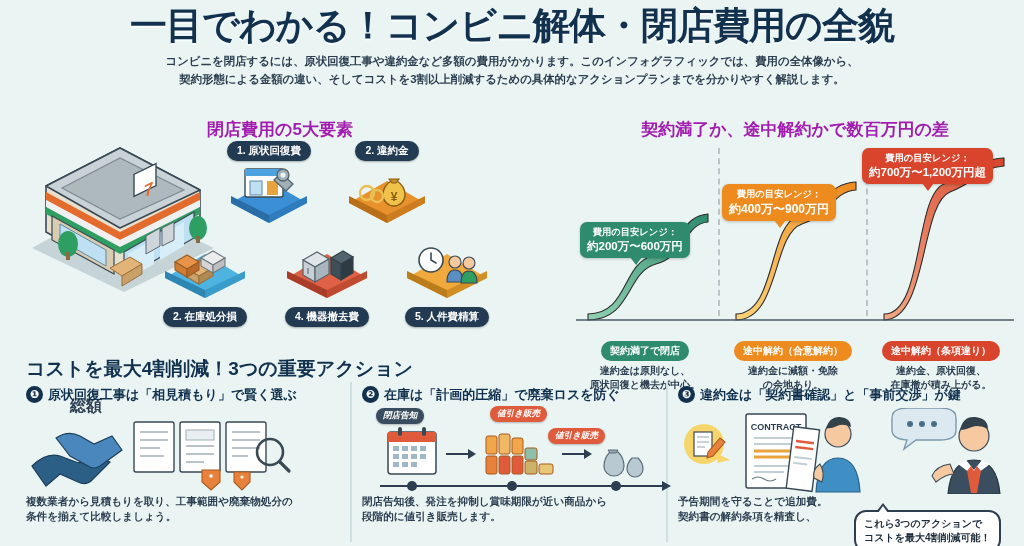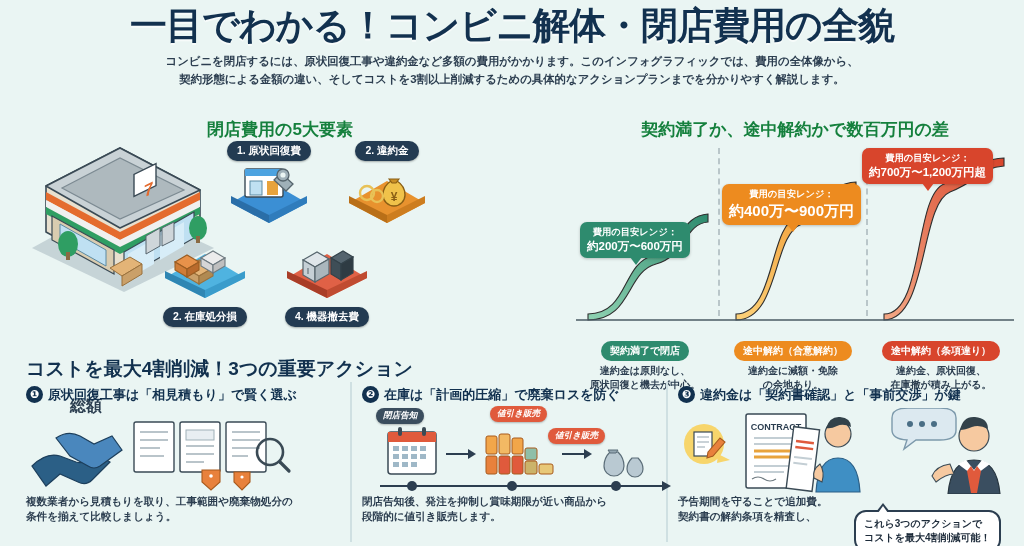--- a/index.html
+++ b/index.html
@@ -18,21 +18,21 @@
     font-size:37px;font-weight:700;letter-spacing:-1px;
     color:#12314f;line-height:1.08;margin:0;
     text-shadow:0 2px 0 rgba(255,255,255,.6);
   }
   .sub-title{
     margin:7px auto 0;max-width:840px;
     font-size:11.4px;line-height:1.55;font-weight:700;color:#2c3e50;
   }
 
   
-  .sec-head{font-size:17px;font-weight:700;color:#15803d;text-align:center;}
+  .sec-head{font-size:17px;font-weight:700;color:#a21caf;text-align:center;}
 
   
   .pill{
     display:inline-block;background:#233b52;color:#fff;
     font-size:10.5px;font-weight:700;border-radius:11px;
     padding:3px 10px;white-space:nowrap;
     box-shadow:0 1px 2px rgba(0,0,0,.3);
   }
 
   
@@ -208,20 +208,34 @@
         <polygon points="24,22 36,29 36,44 24,37" fill="#c6d0d6" stroke="#55646c" stroke-width="1.2"></polygon>
         <polygon points="50,21 36,29 36,44 50,36" fill="#aab6bd" stroke="#55646c" stroke-width="1.2"></polygon>
         <path d="M29 30 l0 6" stroke="#6e7a80" stroke-width="1.3"></path>
         <polygon points="52,20 64,13 74,19 62,26" fill="#54646e" stroke="#33424a" stroke-width="1.2"></polygon>
         <polygon points="52,20 62,26 62,42 52,36" fill="#3f4e57" stroke="#33424a" stroke-width="1.2"></polygon>
         <polygon points="74,19 62,26 62,42 74,35" fill="#2e3b43" stroke="#33424a" stroke-width="1.2"></polygon>
       </svg>
       <span class="pill">4. 機器撤去費</span>
     </div>
 
+    <div class="item" style="left:392px;top:120px;">
+      <svg class="art" viewBox="0 0 96 62" style="margin-bottom:2px;">
+        <polygon points="8,40 48,16 88,40 48,60" fill="#f0a93c"></polygon>
+        <polygon points="8,40 48,60 48,52 8,33" fill="#bb7d1b"></polygon>
+        <polygon points="88,40 48,60 48,52 88,33" fill="#d18f25"></polygon>
+        <circle cx="32" cy="22" r="12" fill="#fff" stroke="#3a4a55" stroke-width="1.6"></circle>
+        <path d="M32 15 l0 7 5 3" stroke="#3a4a55" stroke-width="1.6" fill="none" stroke-linecap="round"></path>
+        <circle cx="56" cy="24" r="6" fill="#f6c9a0" stroke="#3a4a55" stroke-width="1.1"></circle>
+        <path d="M48 44 q0 -12 8 -12 q8 0 8 12 z" fill="#5a8fc4" stroke="#3a4a55" stroke-width="1.1"></path>
+        <circle cx="70" cy="25" r="6" fill="#f6c9a0" stroke="#3a4a55" stroke-width="1.1"></circle>
+        <path d="M62 45 q0 -12 8 -12 q8 0 8 12 z" fill="#2f9e63" stroke="#3a4a55" stroke-width="1.1"></path>
+      </svg>
+      <span class="pill">5. 人件費精算</span>
+    </div>
   </div>
 
   <div class="compare">
     <div class="cmp-title sec-head">契約満了か、途中解約かで数百万円の差</div>
 
     <div class="cmp-area">
       <div class="divider" style="left:148px;"></div>
       <div class="divider" style="left:296px;"></div>
 
       <svg width="450" height="180" viewBox="0 0 450 180" style="position:absolute;left:0;top:0;">
@@ -244,21 +258,21 @@
         <path d="M314 170 C 354 170, 344 52, 374 40 C 404 28, 404 16, 434 14 L434 22 C 410 24, 410 36, 380 48 C 350 60, 358 176, 314 176 Z" fill="url(#g3)" stroke="#2e2e2e" stroke-width="1.1"></path>
         <line x1="6" y1="176" x2="444" y2="176" stroke="#4a5a63" stroke-width="1.6"></line>
       </svg>
 
       <div class="callout" style="left:10px;top:78px;background:#2e8b6e;color:#2e8b6e;">
         <div style="color:#fff;">費用の目安レンジ：</div>
         <div style="color:#fff;font-size:11.5px;">約200万〜600万円</div>
       </div>
       <div class="callout" style="left:152px;top:40px;background:#ed8b1f;color:#ed8b1f;">
         <div style="color:#fff;">費用の目安レンジ：</div>
-        <div style="color:#fff;font-size:15px;">約400万〜900万円</div>
+        <div style="color:#fff;font-size:12px;">約400万〜900万円</div>
       </div>
       <div class="callout" style="left:292px;top:4px;background:#d8452c;color:#d8452c;">
         <div style="color:#fff;">費用の目安レンジ：</div>
         <div style="color:#fff;font-size:11.5px;">約700万〜1,200万円超</div>
       </div>
 
       <div class="cmp-foot" style="left:148px;">
         <span class="fpill" style="background:#ed8b1f;">途中解約（合意解約）</span>
         <div class="fdesc">
           <div>違約金に減額・免除</div>

